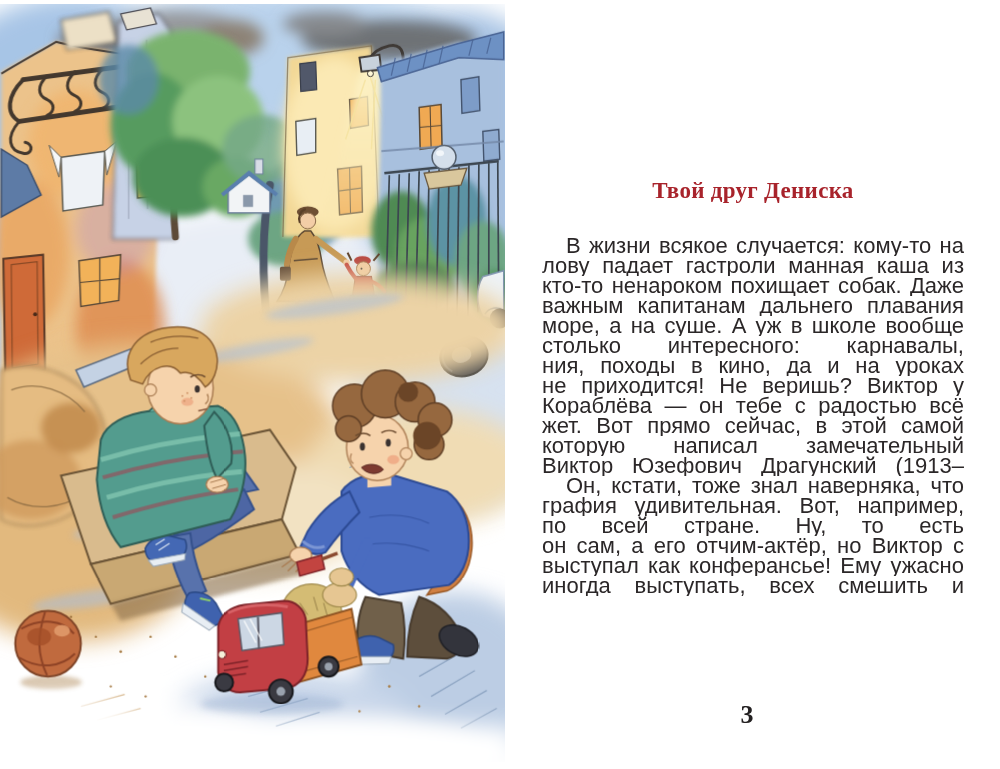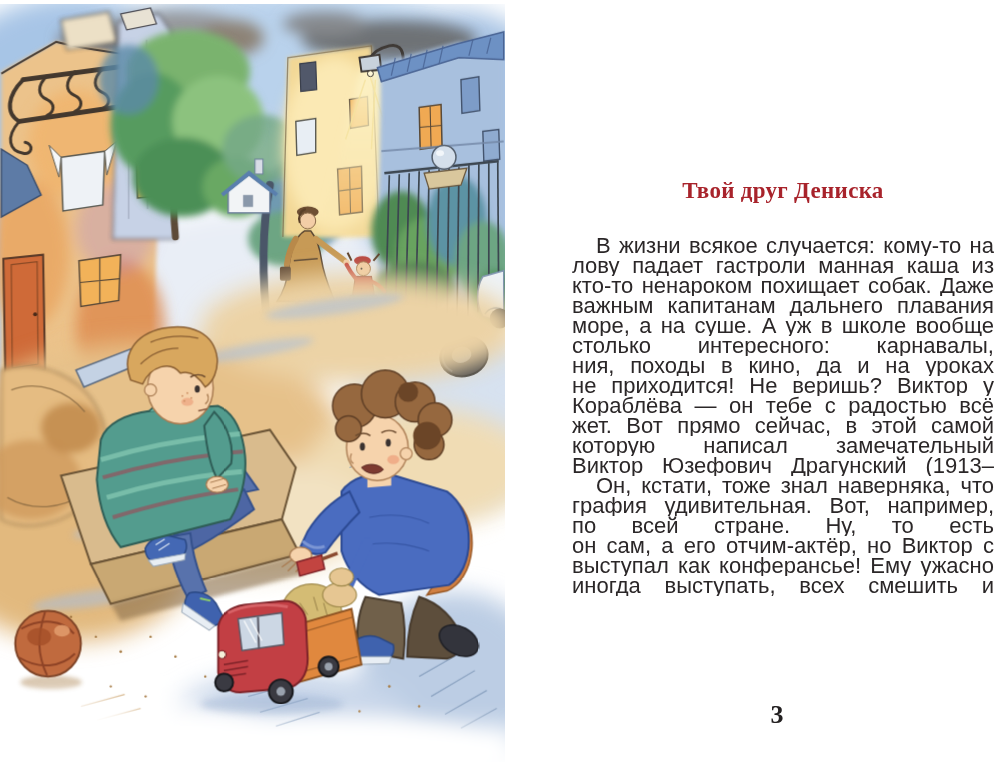--- a/index.html
+++ b/index.html
@@ -1,21 +1,21 @@
 <!DOCTYPE html>
 <html><head>
 <meta charset="utf-8">
 <style>
   html,body{margin:0;padding:0;background:#ffffff;}
   body{width:1000px;height:769px;position:relative;overflow:hidden;
        font-family:"Liberation Sans",sans-serif;}
   .illustration-wrap{position:absolute;left:0;top:4px;width:505px;height:758px;}
   .illustration-wrap svg{display:block;}
 
-  .right-page{position:absolute;left:572px;top:0;width:422px;height:769px;}
+  .right-page{position:absolute;left:542px;top:0;width:422px;height:769px;}
   .book-title{position:absolute;left:0;top:178px;width:422px;text-align:center;
       font-family:"Liberation Serif",serif;font-weight:bold;font-size:23px;
       line-height:26px;letter-spacing:0.3px;}
   .body-text{position:absolute;left:0;top:236px;width:422px;}
   .line{height:20px;line-height:20px;font-size:22px;color:#2b2728;
       text-align:justify;text-align-last:justify;overflow:hidden;
       word-spacing:1px;}
   .line.indent{text-indent:24px;}
   .line.para-end{text-align-last:left;}
   .page-number{position:absolute;left:0;top:700px;width:410px;text-align:center;

